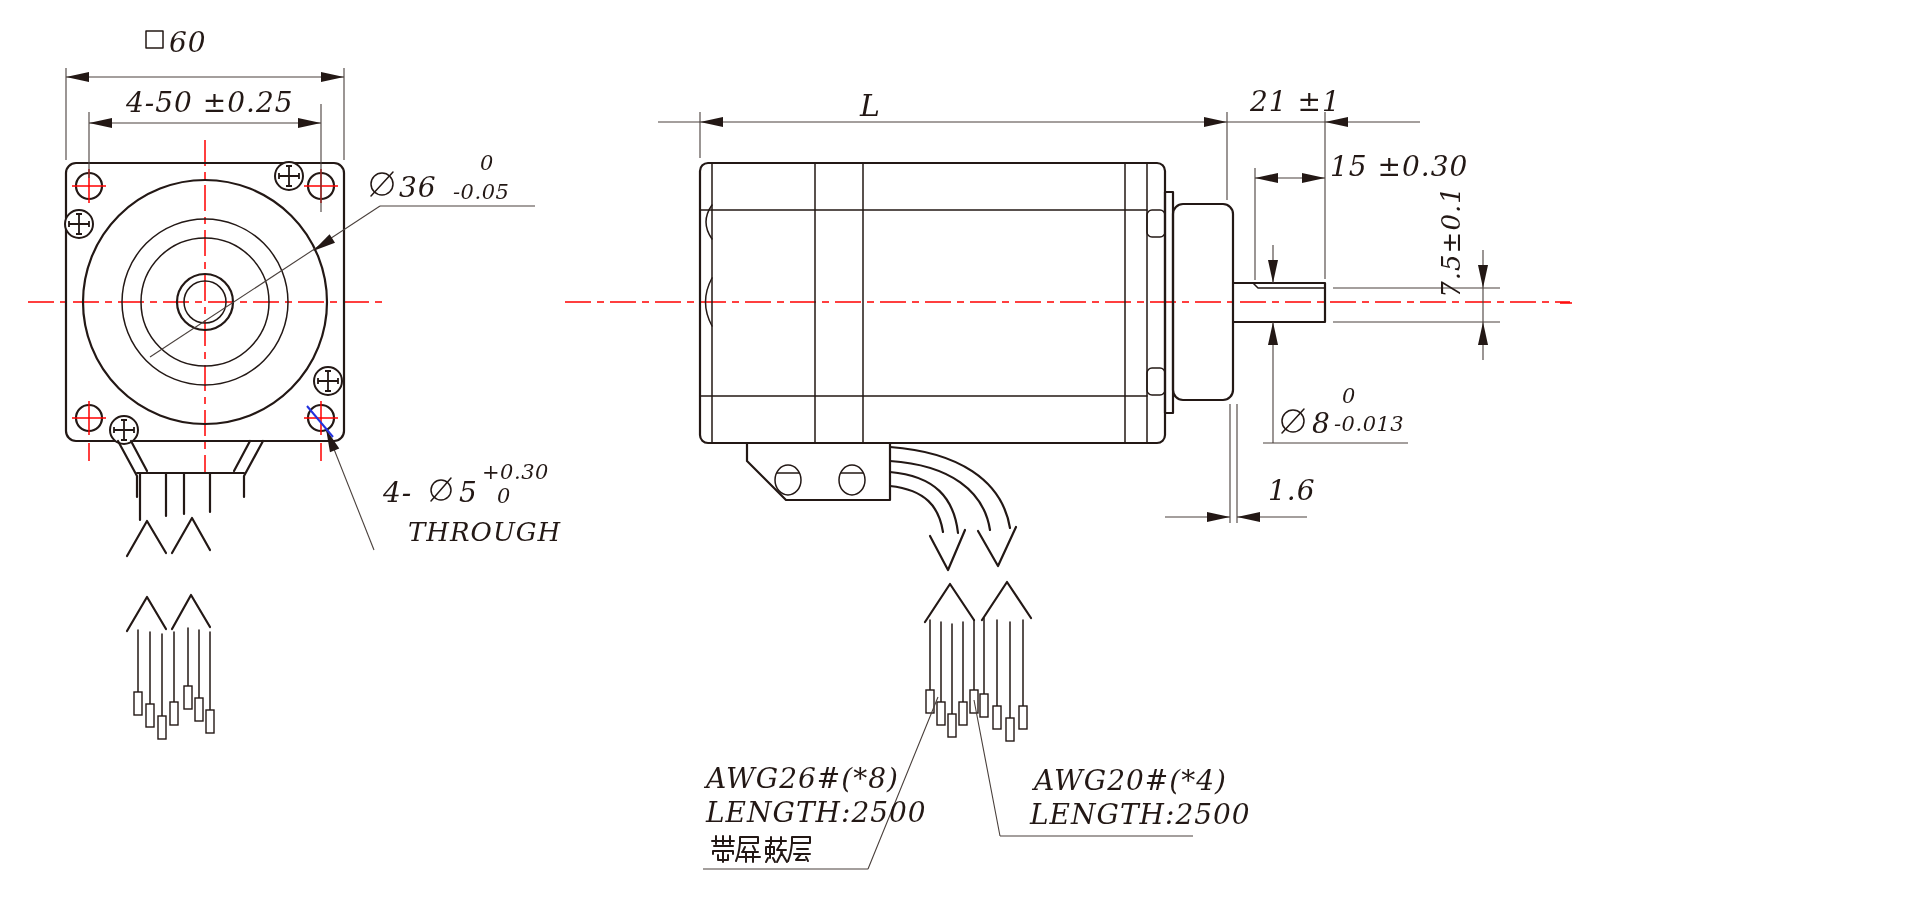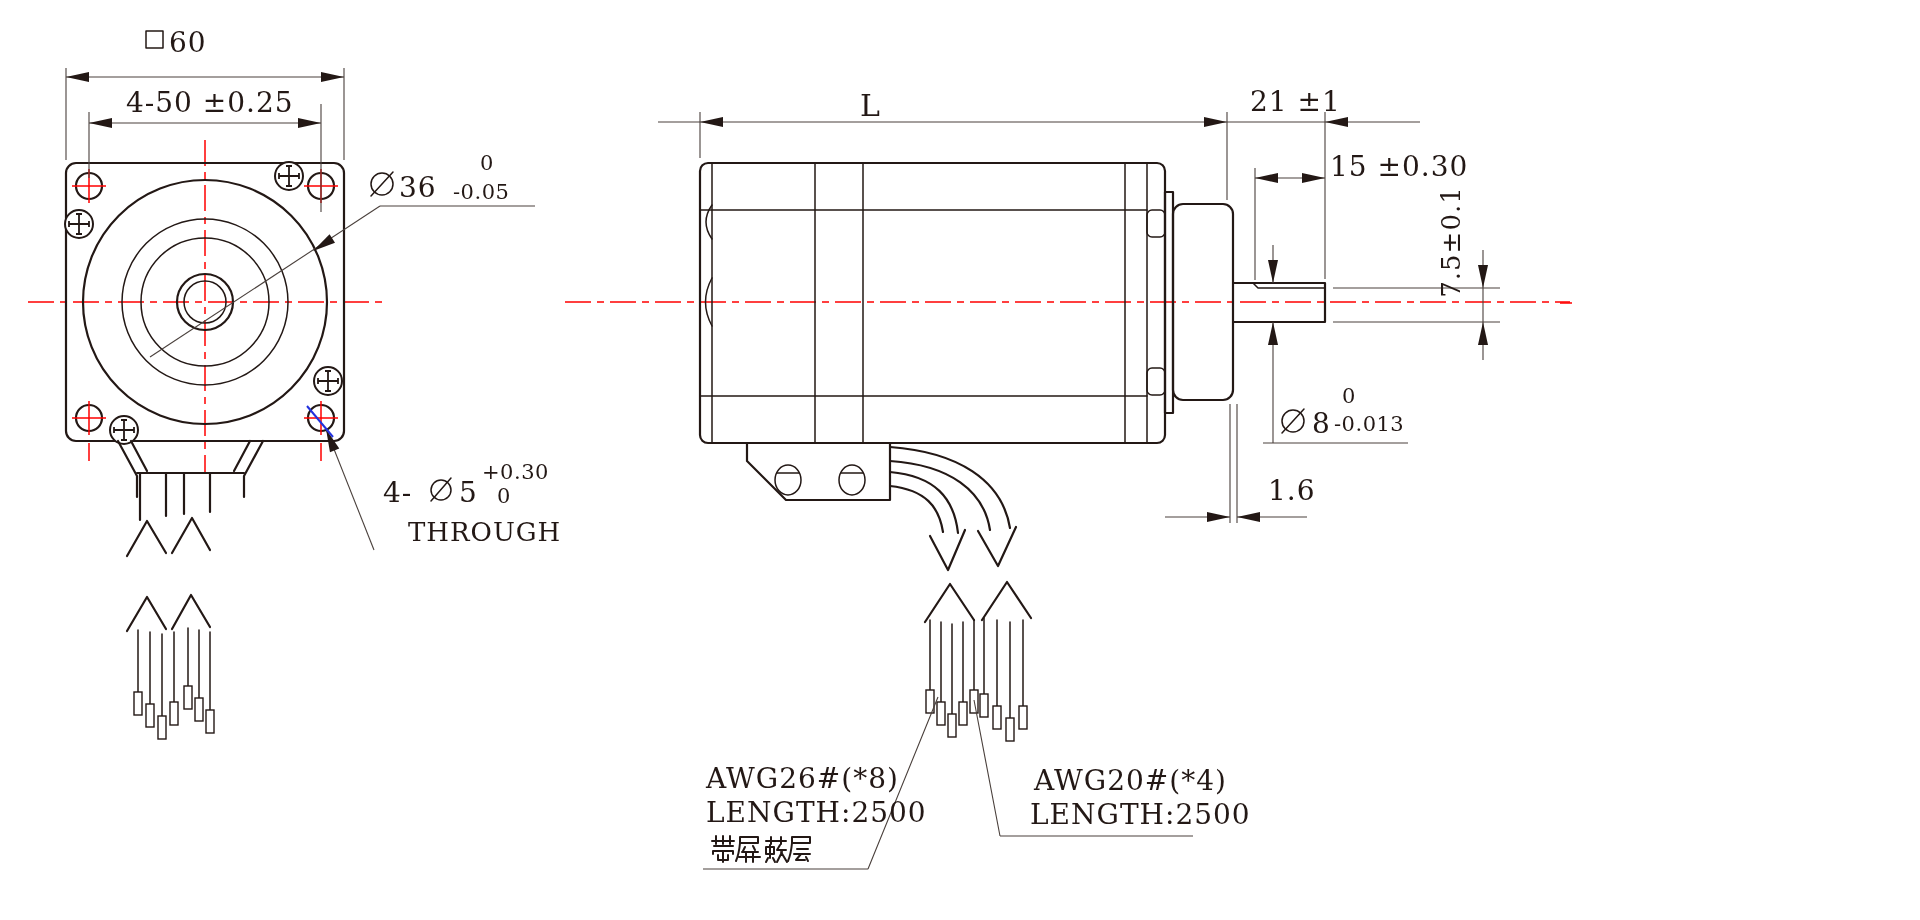--- a/index.html
+++ b/index.html
@@ -1,16 +1,16 @@
 <!DOCTYPE html>
 <html><head>
 <meta charset="utf-8">
 <style>
   html,body{margin:0;padding:0;background:#ffffff;}
-  .canvas{position:relative;width:1572px;height:920px;background:#ffffff;overflow:hidden;}
+  .canvas{position:relative;width:1572px;height:920px;background:#ffffff;overflow:hidden;font-style:italic;}
   svg{display:block;}
   .ol{stroke:#231815;fill:none;stroke-width:2.2;stroke-linecap:round;stroke-linejoin:round;}
   .tl{stroke:#231815;fill:none;stroke-width:1.5;stroke-linecap:round;stroke-linejoin:round;}
   .dl{stroke:#4a403c;fill:none;stroke-width:1.1;}
   .cl{stroke:#ff0000;fill:none;stroke-width:1.5;}
   .cld{stroke:#ff0000;fill:none;stroke-width:1.5;stroke-dasharray:26 6 7 6;}
   .hl{stroke:#2231dd;fill:none;stroke-width:2;}
   .wf{fill:#ffffff;}
   .arr{fill:#231815;stroke:none;}
   .glyph{stroke:#231815;fill:none;stroke-width:2;stroke-linecap:round;stroke-linejoin:round;}

